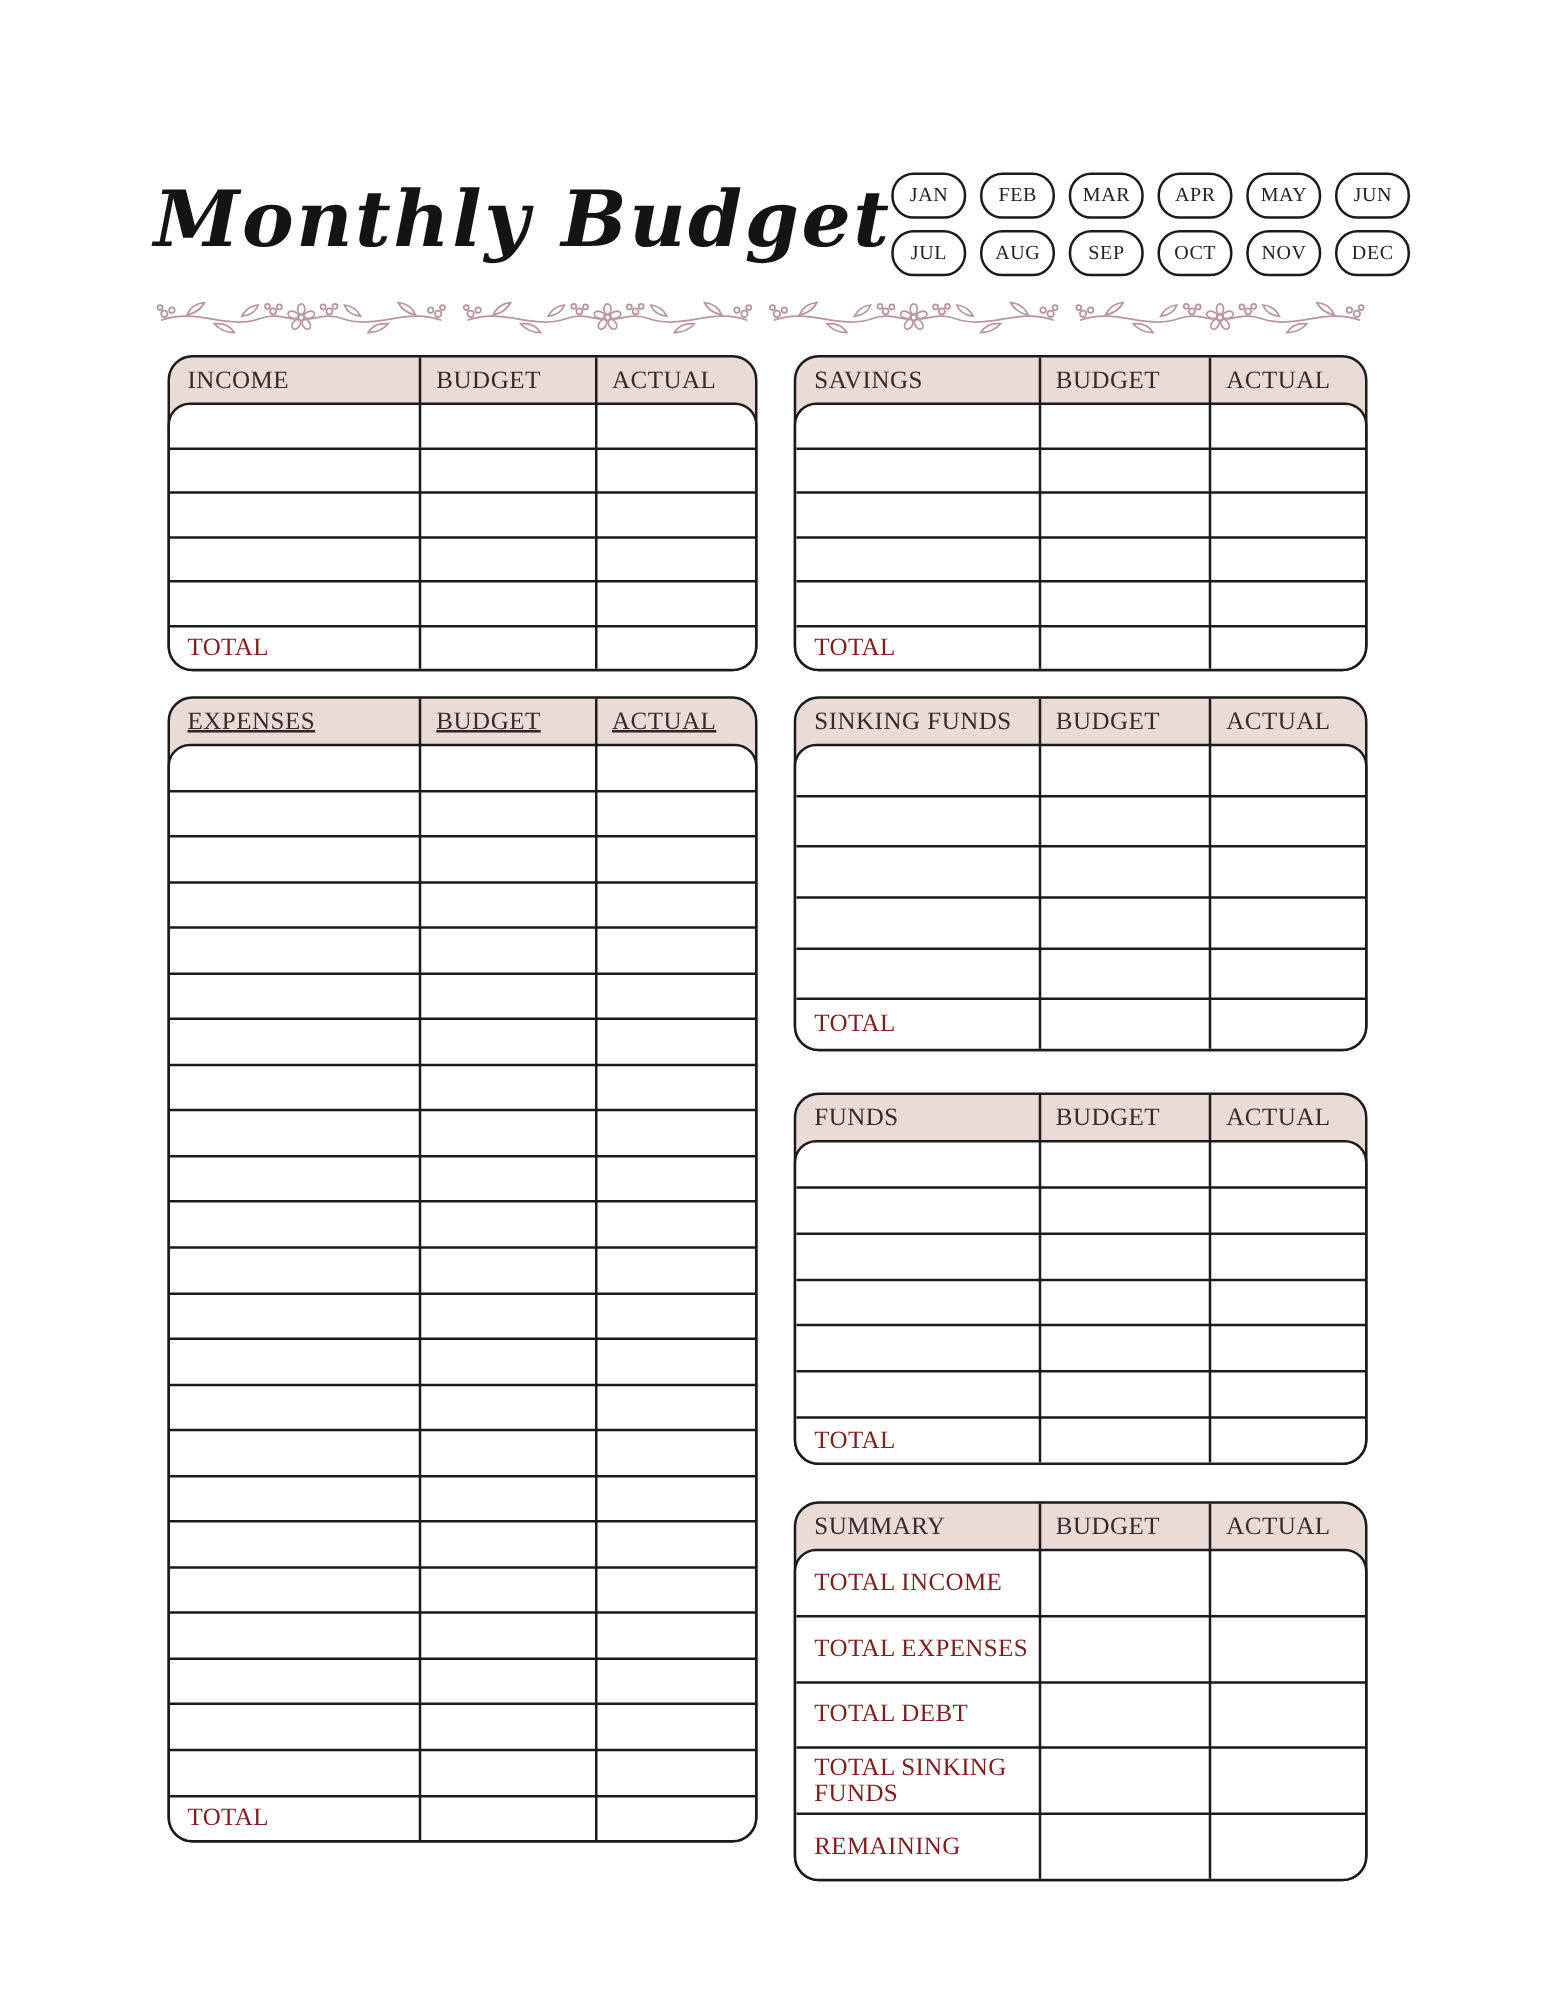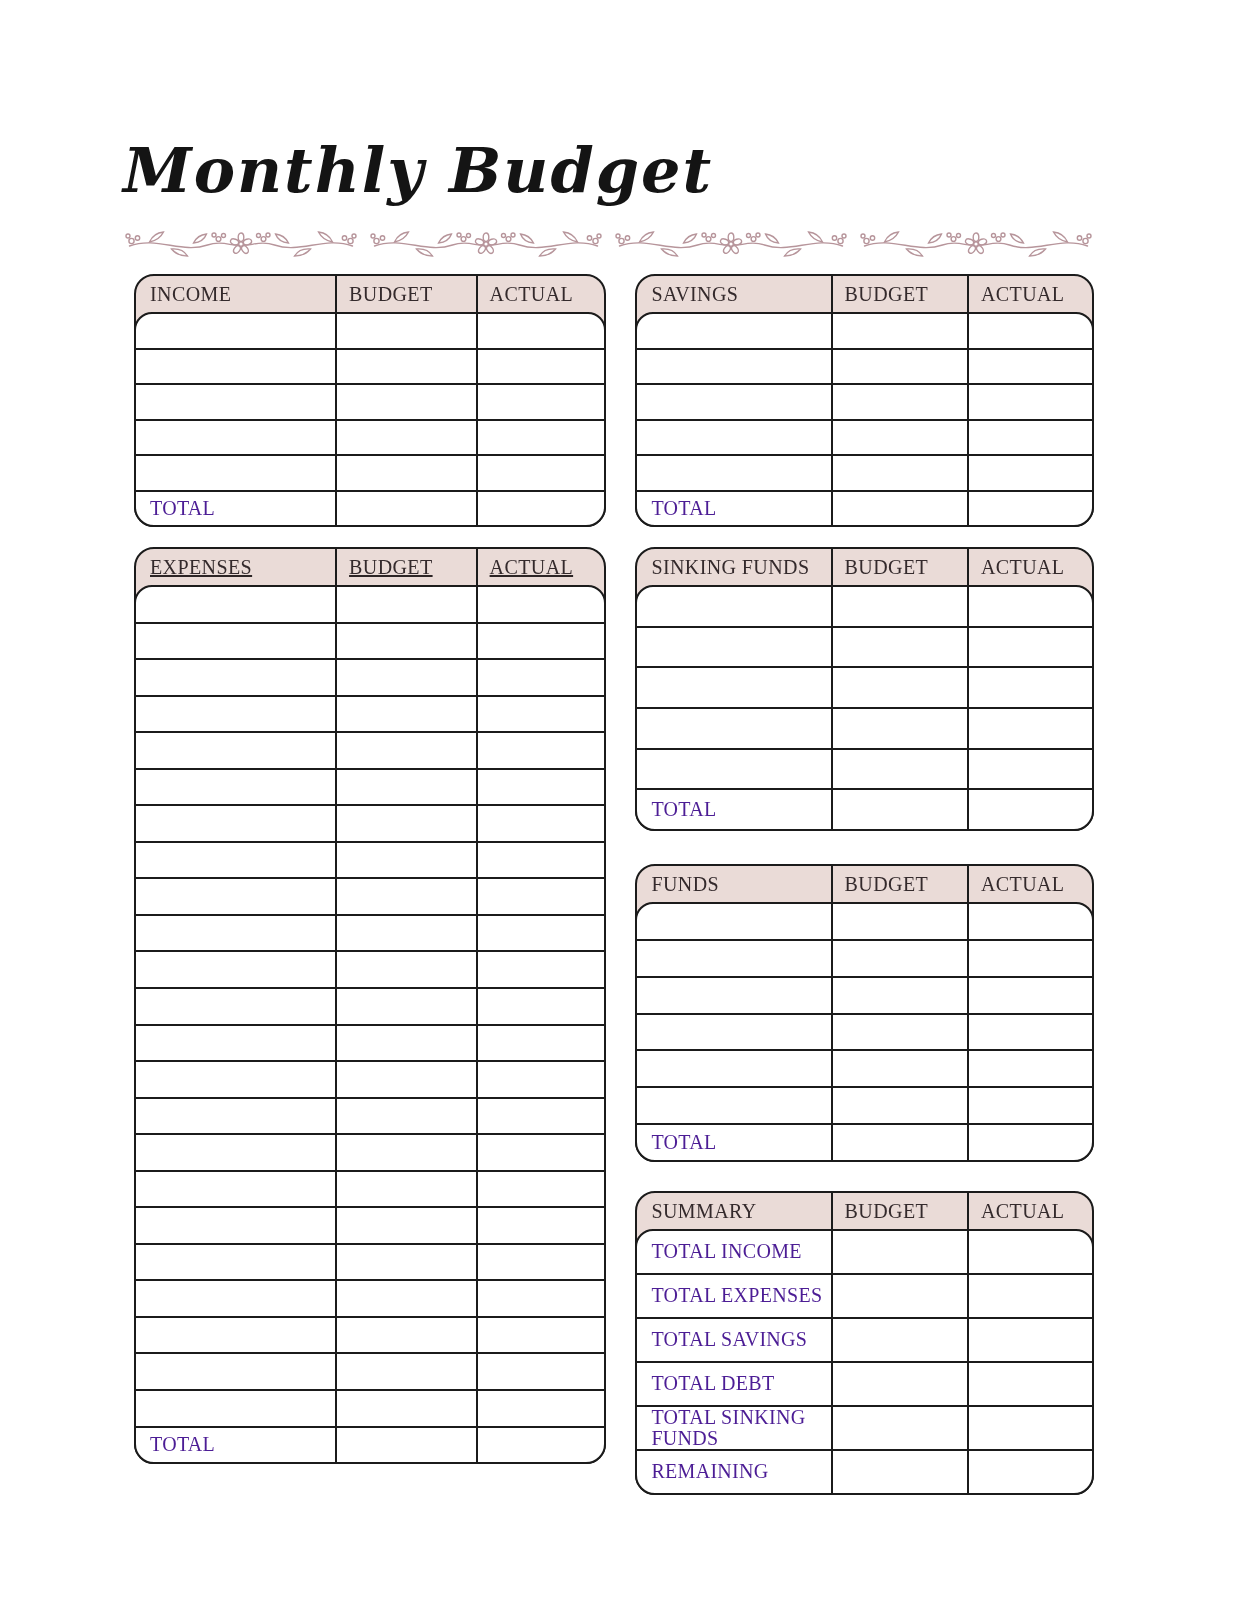--- a/index.html
+++ b/index.html
@@ -55,34 +55,52 @@
 
   .tbody {
     position:absolute; top:36px; left:-2px; right:-2px; bottom:-2px;
     background:#ffffff; border:2px solid #1b1b1b;
     border-radius:18px 18px 20px 20px;
     display:flex; flex-direction:column; z-index:1; overflow:hidden;
   }
   .row { flex:1; border-top:2px solid #1b1b1b; display:flex; align-items:center; }
   .row:first-child { border-top:none; }
   .row .cell {
-    padding-left:14px; font-size:20px; color:#4c1d95; line-height:1.06;
+    padding-left:14px; font-size:20px; color:#7f1d1d; line-height:1.06;
     width:42.5%; letter-spacing:0.3px;
   }
 
   .vline { position:absolute; top:0; bottom:0; width:2px; background:#1b1b1b; z-index:2; }
   .v1 { left:42.5%; } .v2 { left:72.5%; }
 </style>
 </head>
 <body>
 
 <div class="page">
 
   <div class="header-row">
     <h1 class="title">Monthly Budget</h1>
+    <div class="months">
+      <div class="month-row">
+        <span class="pill">JAN</span>
+        <span class="pill">FEB</span>
+        <span class="pill">MAR</span>
+        <span class="pill">APR</span>
+        <span class="pill">MAY</span>
+        <span class="pill">JUN</span>
+      </div>
+      <div class="month-row">
+        <span class="pill">JUL</span>
+        <span class="pill">AUG</span>
+        <span class="pill">SEP</span>
+        <span class="pill">OCT</span>
+        <span class="pill">NOV</span>
+        <span class="pill">DEC</span>
+      </div>
+    </div>
   </div>
 
   <div class="divider">
     <svg class="divider-svg" viewBox="0 0 970 30" xmlns="http://www.w3.org/2000/svg" aria-hidden="true">
       <defs>
         <g id="fl-grp" stroke="#b7959b" stroke-width="1.4" fill="none" stroke-linecap="round">
           <path d="M6,17 C34,7 58,25 84,16 C98,11 108,17 113,16"></path>
           <path d="M229,17 C201,7 177,25 151,16 C137,11 127,17 122,16"></path>
           <path d="M26,13 Q30,4 40,3 Q36,11 26,13 Z"></path>
           <path d="M48,20 Q54,27 64,27 Q59,19 48,20 Z"></path>
@@ -339,23 +357,20 @@
           <div class="th c3">ACTUAL</div>
         </div>
         <div class="tbody">
             <div class="row labeled">
               <div class="cell">TOTAL INCOME</div>
             </div>
             <div class="row labeled">
               <div class="cell">TOTAL EXPENSES</div>
             </div>
             <div class="row labeled">
-              <div class="cell">TOTAL SAVINGS</div>
-            </div>
-            <div class="row labeled">
               <div class="cell">TOTAL DEBT</div>
             </div>
             <div class="row labeled">
               <div class="cell">TOTAL SINKING FUNDS</div>
             </div>
             <div class="row labeled">
               <div class="cell">REMAINING</div>
             </div>
           </div>
         <div class="vline v1"></div>

